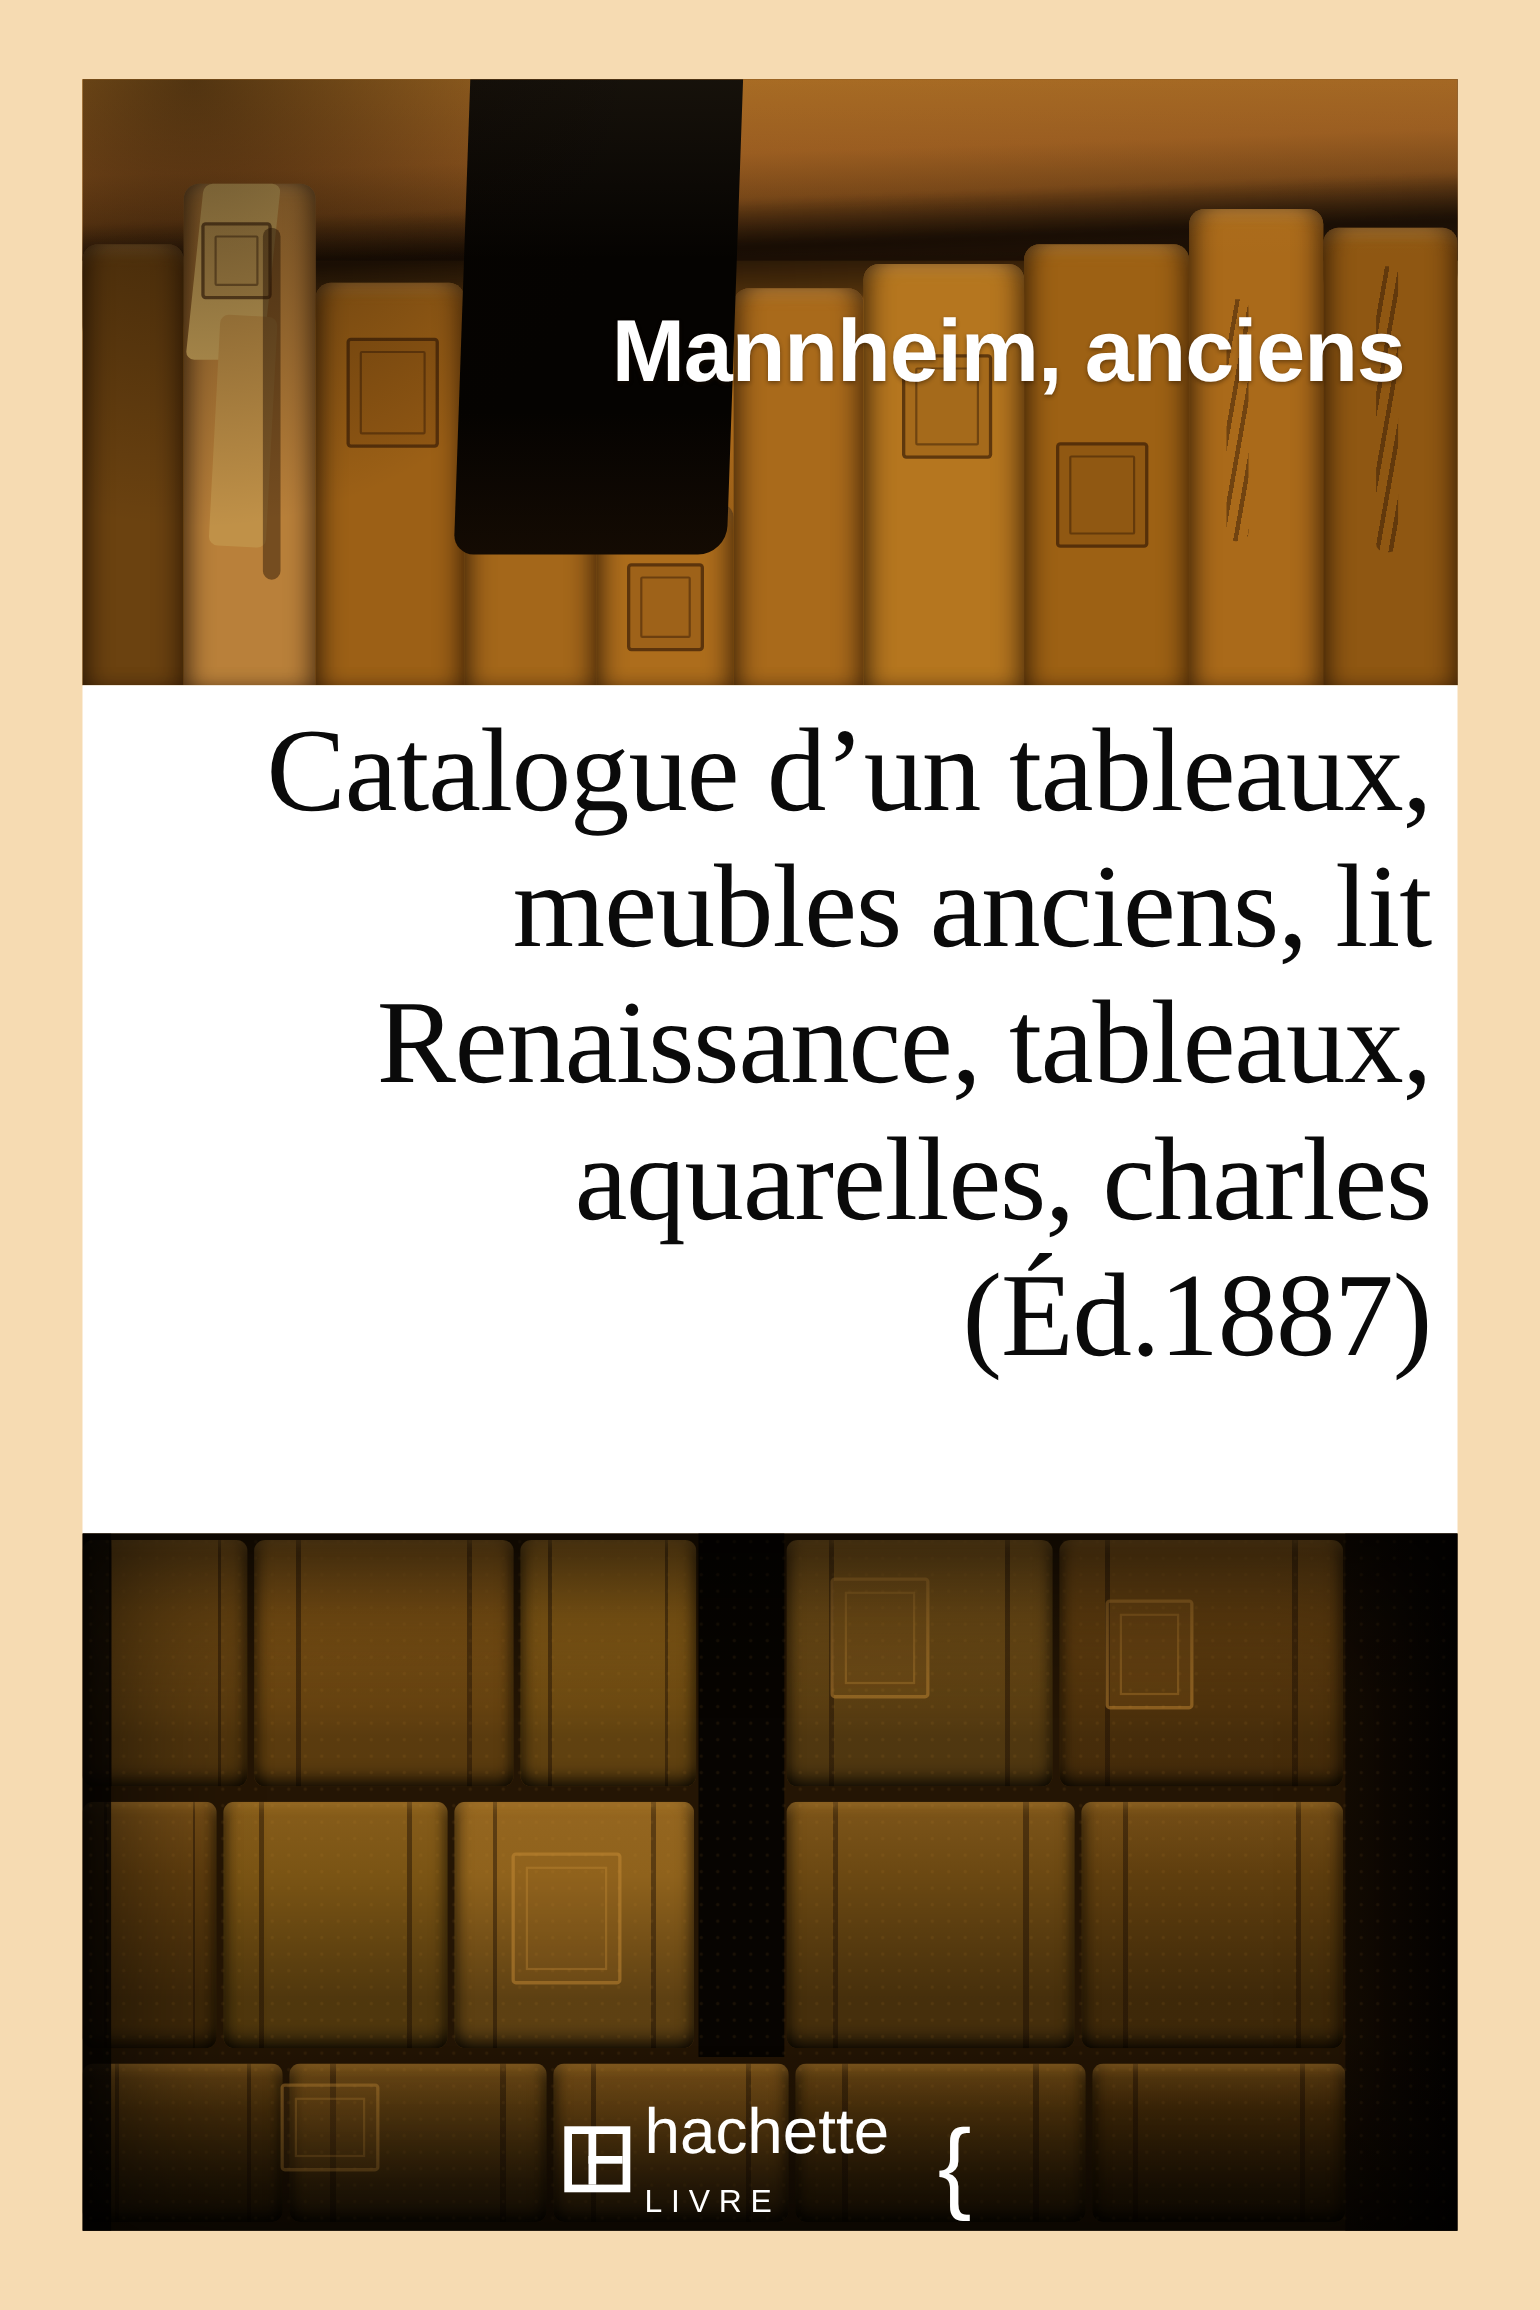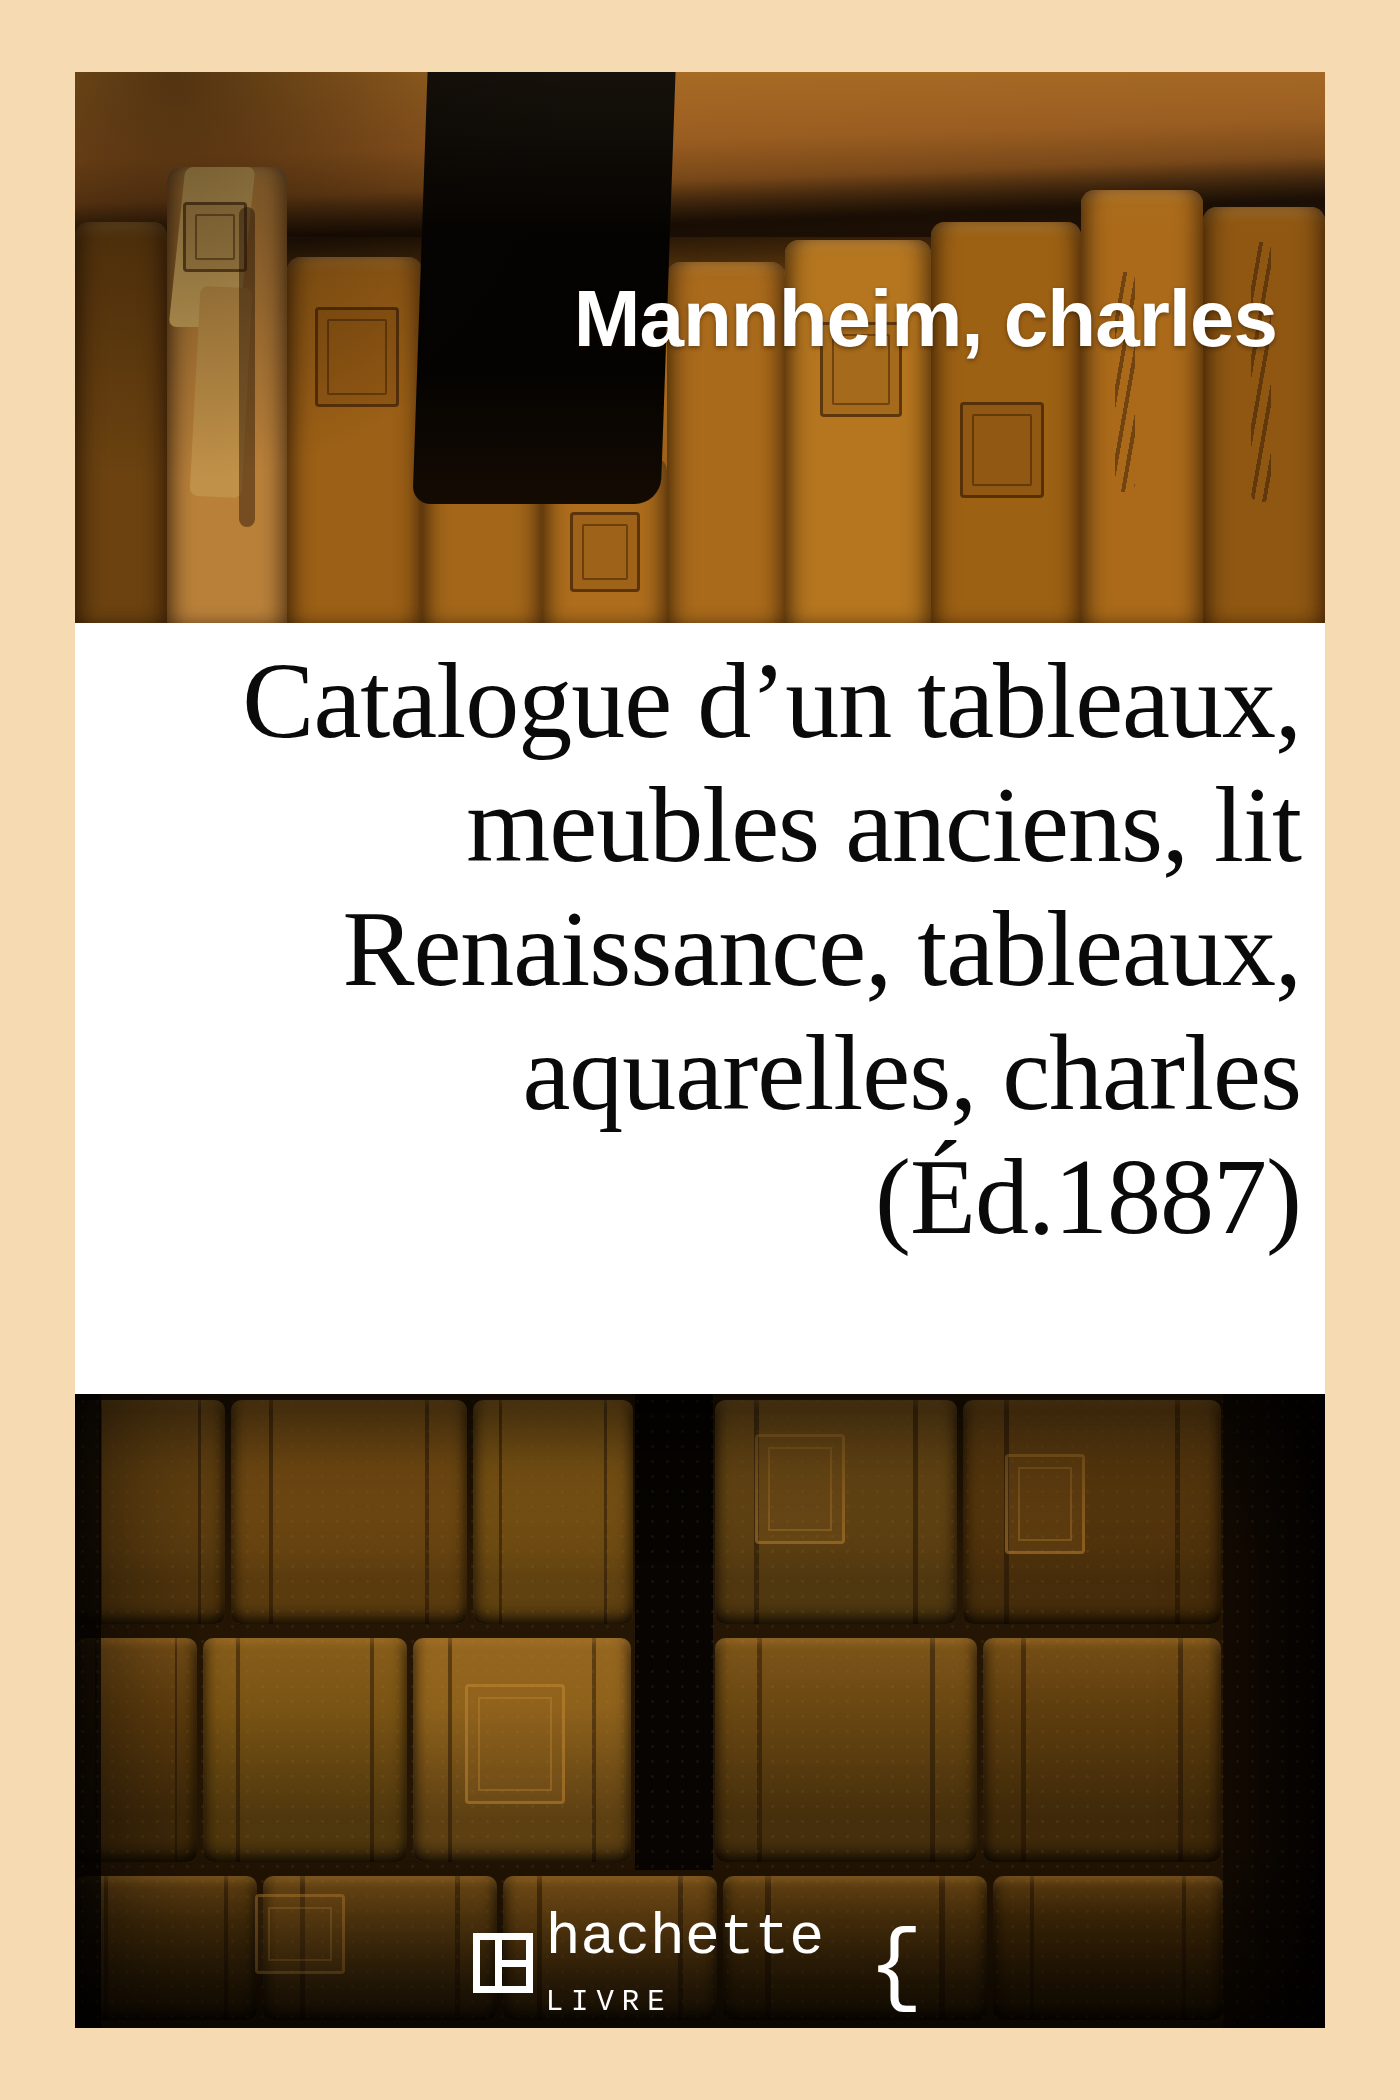--- a/index.html
+++ b/index.html
@@ -57,21 +57,21 @@
   .bleft{position:absolute;left:0;top:0;width:26px;height:634px;background:rgba(5,3,1,.8);}
   .blbl{position:absolute;border:3px solid rgba(210,150,60,.4);background:rgba(150,100,35,.18);border-radius:4px;}
   .blbl::after{content:"";position:absolute;inset:10px;border:2px solid rgba(210,150,60,.3);}
   .speckle{position:absolute;inset:0;opacity:.5;
     background-image:radial-gradient(rgba(200,140,50,.20) 1px,transparent 2px);background-size:15px 15px;}
   .bvig{position:absolute;inset:0;box-shadow:inset 0 0 140px rgba(0,0,0,.85);
     background:linear-gradient(180deg,rgba(0,0,0,.30),transparent 25%,transparent 70%,rgba(0,0,0,.45));}
 
   
   .brand-row{position:absolute;left:0;right:0;bottom:26px;height:78px;z-index:6;
-    display:flex;align-items:center;justify-content:center;gap:44px;color:var(--logo-text);font-family:Liberation Mono, monospace;}
+    display:flex;align-items:center;justify-content:center;gap:44px;color:var(--logo-text);}
   .hachette-group{display:flex;align-items:center;gap:13px;}
   .h-mark{position:relative;width:60px;height:60px;border:7px solid var(--logo-text);}
   .h-mark::before{content:"";position:absolute;left:15px;top:0;width:7px;height:46px;background:var(--logo-text);}
   .h-mark::after{content:"";position:absolute;left:15px;top:20px;width:31px;height:7px;background:var(--logo-text);}
   .h-text{display:flex;flex-direction:column;line-height:1;}
   .h-name{font-size:58px;font-weight:500;letter-spacing:0;}
   .h-sub{font-size:29px;font-weight:400;letter-spacing:8px;margin-top:21px;}
   .bnf-group{display:flex;align-items:flex-end;line-height:1;}
   .bnf-brace{font-size:92px;font-weight:400;transform:translateY(6px);margin-right:4px;}
   .bnf-name{font-size:82px;font-weight:bold;letter-spacing:-1px;}
@@ -104,21 +104,21 @@
 
     <div class="lbl" style="left:108px;top:130px;width:64px;height:70px;"></div>
     <div class="lbl" style="left:240px;top:235px;width:84px;height:100px;"></div>
     <div class="lbl" style="left:495px;top:440px;width:70px;height:80px;"></div>
     <div class="lbl" style="left:745px;top:250px;width:82px;height:95px;"></div>
     <div class="lbl" style="left:885px;top:330px;width:84px;height:96px;"></div>
     <div class="script" style="left:1040px;top:200px;height:220px;"></div>
     <div class="script" style="left:1176px;top:170px;height:260px;"></div>
   </div>
 
-  <div class="author">Mannheim, charles</div>
+  <div class="author">Mannheim, anciens</div>
 
   <div class="band">
     <div class="title">
       <div>Catalogue d’un tableaux,</div>
       <div>meubles anciens, lit</div>
       <div>Renaissance, tableaux,</div>
       <div>aquarelles, charles (Éd.1887)</div>
     </div>
   </div>
 

